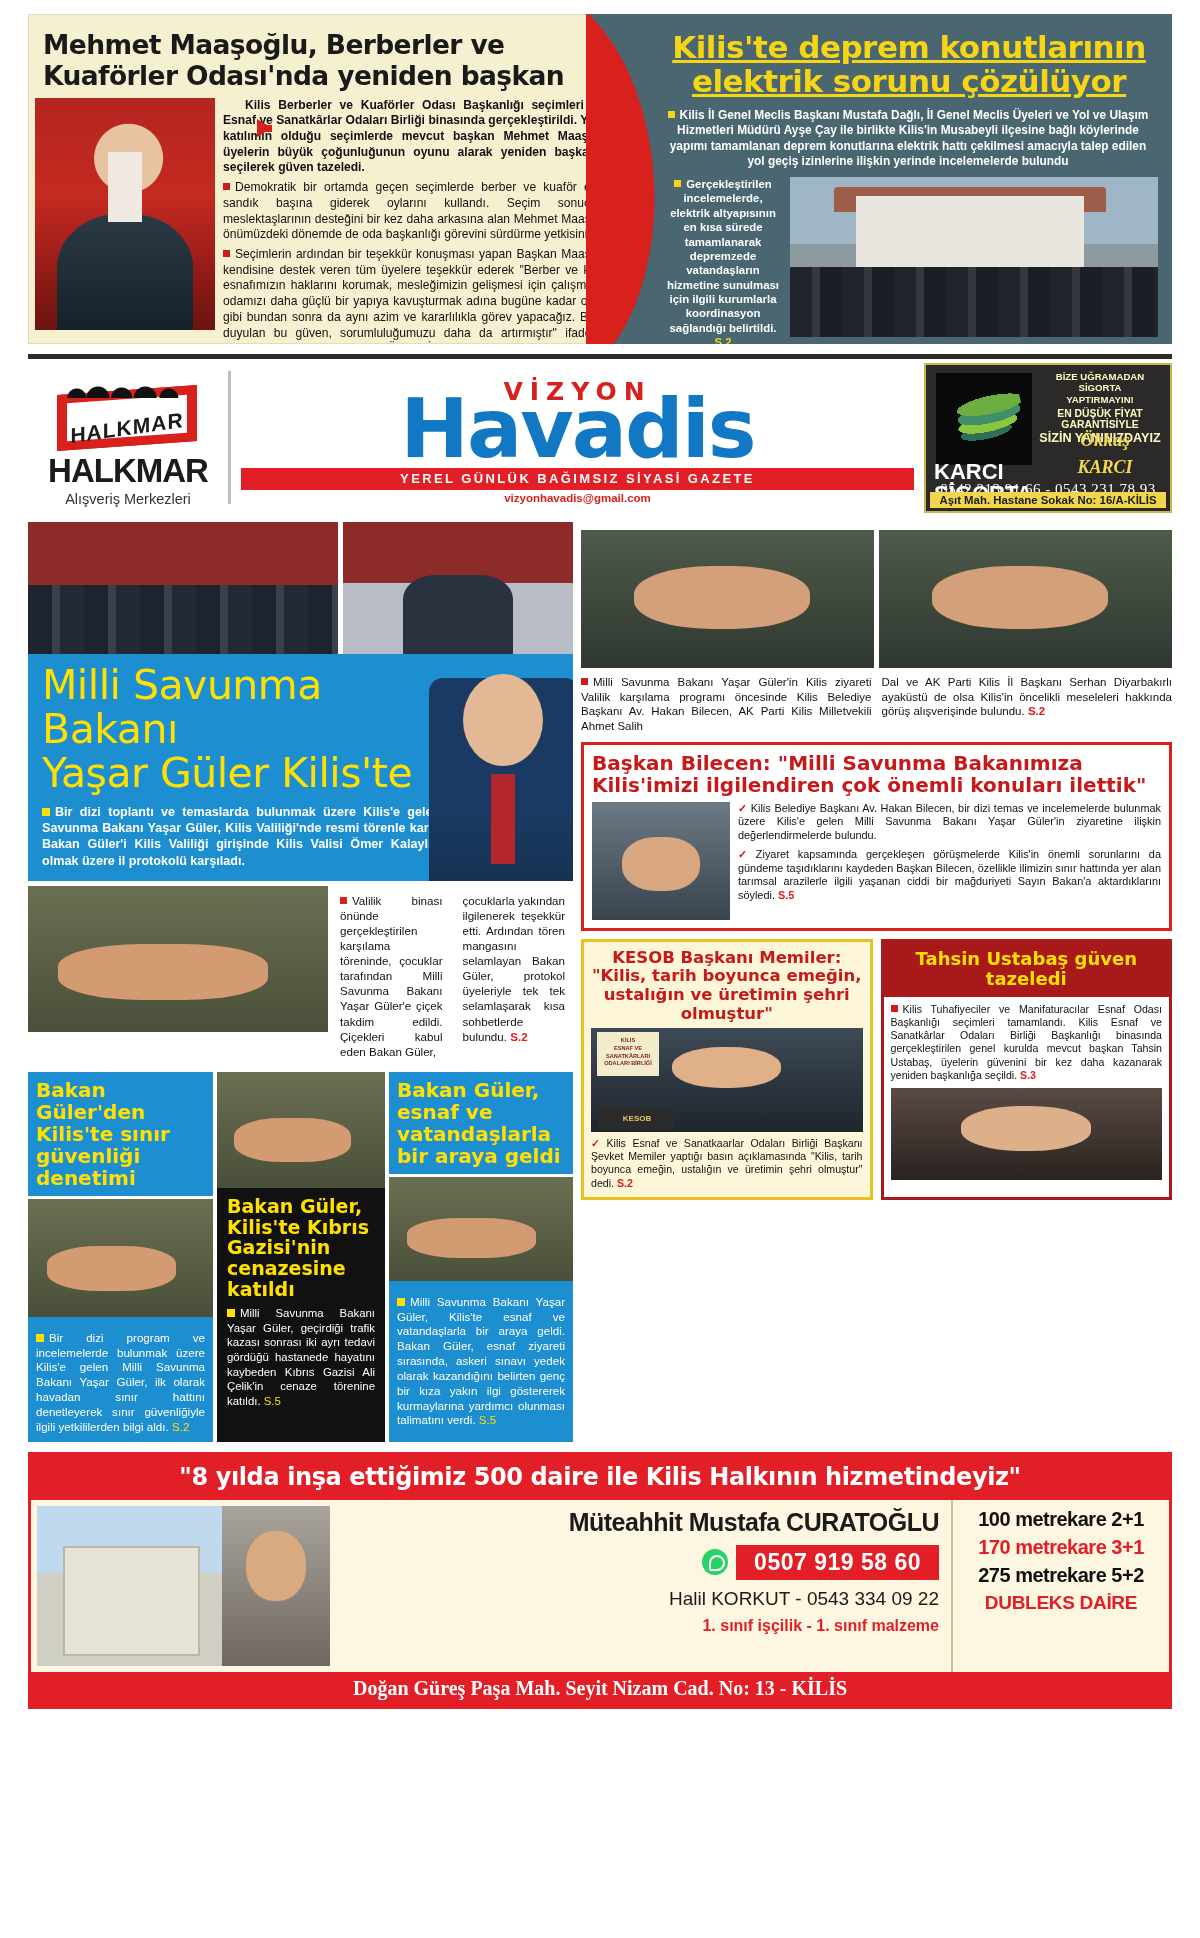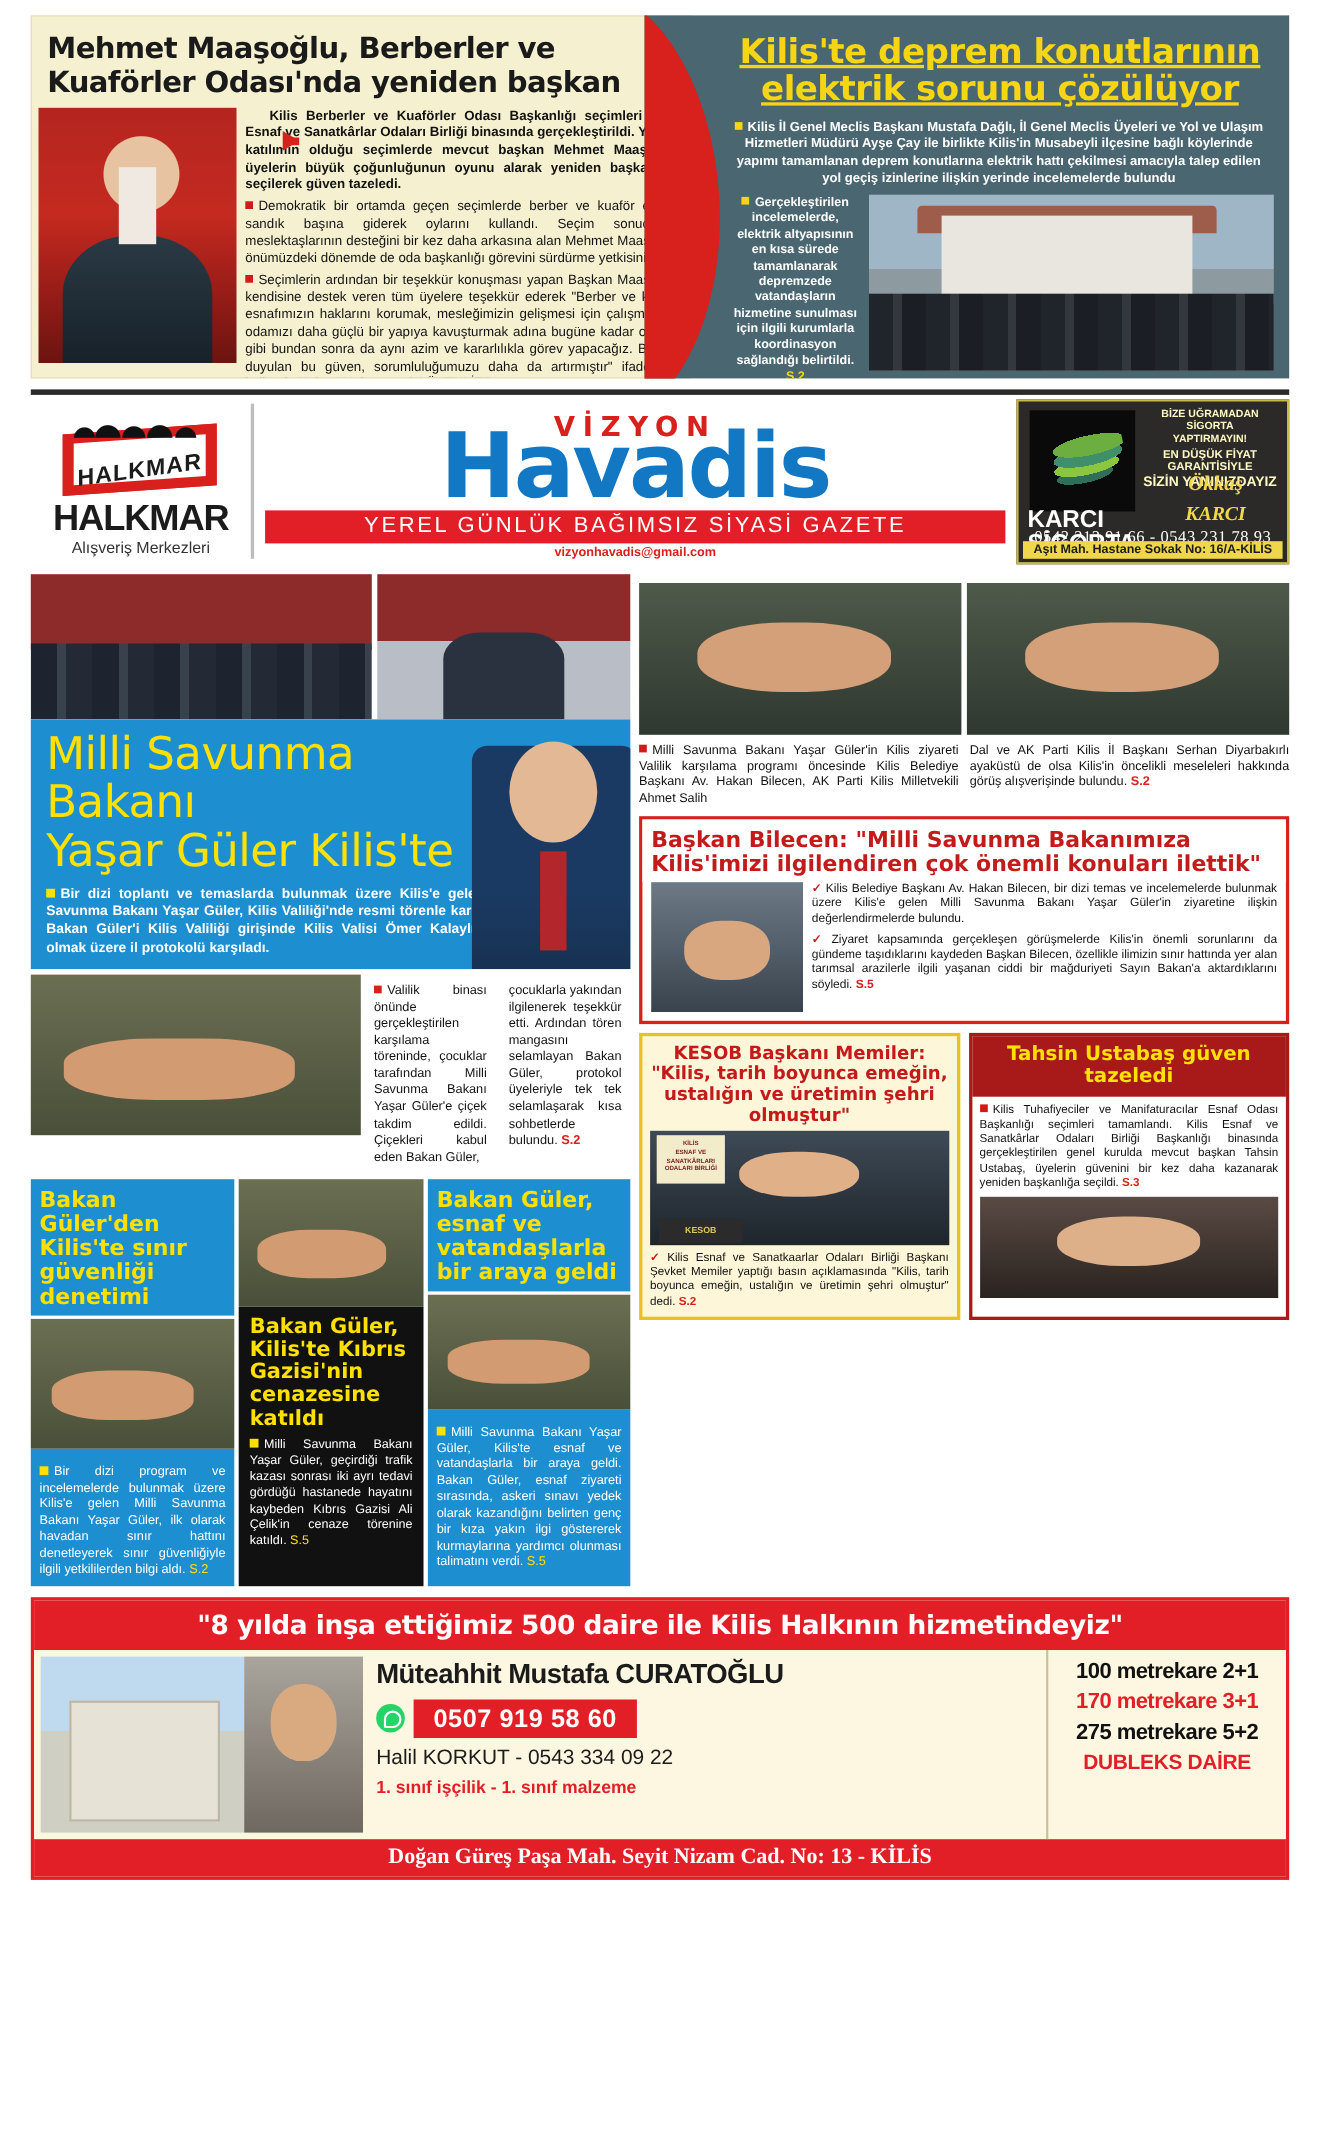--- a/index.html
+++ b/index.html
@@ -100,21 +100,21 @@
       radial-gradient(circle at 68% 100%, #111 0 11px, transparent 12px),
       radial-gradient(circle at 88% 100%, #111 0 9px, transparent 10px);}
   .halkmar-name{ font-weight:bold; font-size:33px; letter-spacing:-1px; color:#1b1b1b; margin-top:2px;}
   .halkmar-sub{ font-size:14.5px; color:#333; margin-top:1px;}
 
   .mh-mid{ flex:1; text-align:center; position:relative; padding:0 10px; border-left:3px solid #bdbdbd;}
   .vizyon{ font-family:"DejaVu Sans",sans-serif; font-weight:bold; color:#d8201d; font-size:25px;
            letter-spacing:7px; position:relative; top:6px;}
   .havadis{ font-family:"DejaVu Sans",sans-serif; font-weight:bold; font-size:82px; line-height:0.86;
             color:#1278c4; letter-spacing:-2px; margin-top:-6px;}
-  .tagline{ background:#e21f26; color:#fff; font-weight:normal; font-size:20px; letter-spacing:2.4px;
+  .tagline{ background:#e21f26; color:#fff; font-weight:bold; font-size:13px; letter-spacing:2.4px;
             padding:3px 0 4px; margin-top:4px;}
   .dateline{ font-weight:bold; font-size:12.5px; margin-top:5px; color:#111;}
   .mailline{ color:#d8201d; font-weight:bold; font-size:11.5px; margin-top:2px;}
 
   .mh-right{ width:248px; height:150px; background:#2b2a28; border:2px solid #c8b84a; position:relative; padding:5px;}
   .ad-leaf{ position:absolute; left:10px; top:8px; width:96px; height:92px; background:#0a0a0a;}
   .leafshape{ position:absolute; left:8px; top:20px; width:80px; height:56px;
     background:
       radial-gradient(ellipse 34px 9px at 62% 24%, #6cae3f 0 100%, transparent 0),
       radial-gradient(ellipse 32px 9px at 58% 40%, #3f8f6a 0 100%, transparent 0),
@@ -210,21 +210,21 @@
 
   
   .bottom-ad{ margin-top:10px; border:3px solid #e21f26;}
   .ba-top{ background:#e21f26; color:#fff; font-family:"DejaVu Sans",sans-serif; font-weight:bold;
            font-size:24px; text-align:center; padding:8px 0 9px; letter-spacing:-0.4px;}
   .ba-body{ display:flex; background:#fdf6e0; height:172px;}
   .ba-img1{ width:185px; background:linear-gradient(#bfd9ef 0 42%, #cfcfc4 42% 100%); position:relative; margin:6px 0 6px 6px;}
   .ba-img1::after{content:"";position:absolute;left:14%;bottom:6%;width:72%;height:66%;background:#e7e2d6;border:2px solid #bdb6a4;}
   .ba-img2{ width:108px; margin:6px 0; background:linear-gradient(#a9a49c,#6e6860); position:relative;}
   .ba-img2::after{content:"";position:absolute;left:22%;top:16%;width:56%;height:44%;background:#d9a97f;border-radius:46%;}
-  .ba-mid{ flex:1; text-align:left; padding:8px 12px 0;}
+  .ba-mid{ flex:1; text-align:right; padding:8px 12px 0;margin-left:40px;}
   .ba-name{ font-size:25px; font-weight:bold; color:#1b1b1b; letter-spacing:-0.5px;}
   .ba-phonewrap{ display:inline-flex; align-items:center; gap:8px; margin-top:8px;}
   .wa{ width:26px; height:26px; border-radius:50%; background:#25d366; position:relative;}
   .wa::after{content:"";position:absolute;left:7px;top:6px;width:12px;height:12px;border:2.5px solid #fff;border-radius:50% 50% 50% 2px;}
   .ba-phone{ background:#e21f26; color:#fff; font-weight:bold; font-size:23px; padding:4px 18px; letter-spacing:0.5px;}
   .ba-second{ font-size:19px; margin-top:8px; color:#1b1b1b;}
   .ba-third{ color:#e21f26; font-weight:bold; font-size:16px; margin-top:7px;}
   .ba-right{ width:218px; border-left:2px solid #cdbf9a; padding:8px 6px 0; text-align:center;}
   .ba-r1{ font-weight:bold; font-size:20px; color:#111; letter-spacing:-0.5px;}
   .ba-r2{ font-weight:bold; font-size:20px; color:#e21f26; margin-top:5px; letter-spacing:-0.5px;}

